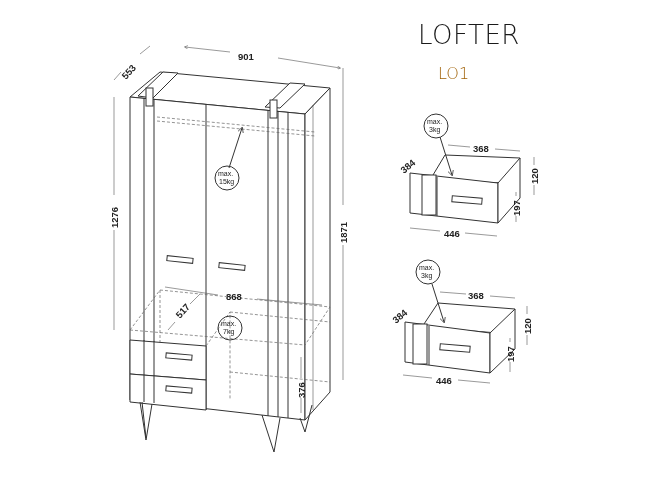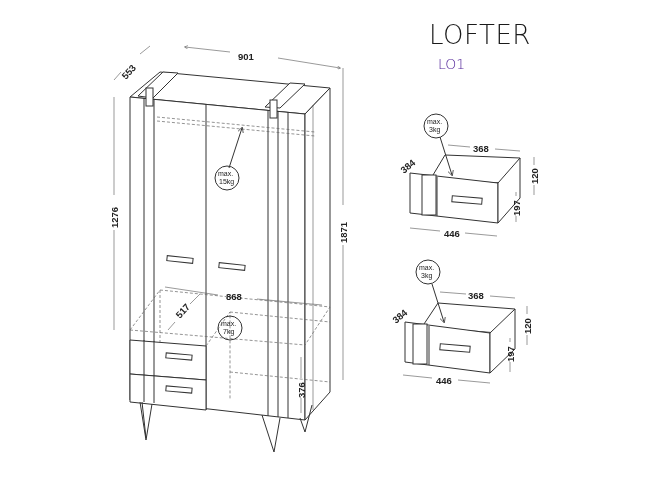--- a/index.html
+++ b/index.html
@@ -1,19 +1,19 @@
 <!DOCTYPE html>
 <html><head>
 <meta charset="utf-8">
 <style>
   html, body { margin:0; padding:0; background:#ffffff; }
   body { width:648px; height:485px; position:relative; overflow:hidden; font-family:"Liberation Sans", sans-serif; }
   svg { position:absolute; left:0; top:0; }
-  .title { position:absolute; left:429px; top:20px; font-size:26px; color:#1a1a1a; letter-spacing:0.5px; font-family:"DejaVu Sans", sans-serif; font-weight:300; }
-  .model { position:absolute; left:438px; top:56px; font-size:14px; color:#4c1d95; font-family:"DejaVu Sans", sans-serif; font-weight:300; }
+  .title { position:absolute; left:418px; top:20px; font-size:26px; color:#1a1a1a; letter-spacing:0.5px; font-family:"DejaVu Sans", sans-serif; font-weight:300; }
+  .model { position:absolute; left:438px; top:64px; font-size:16px; color:#a16207; font-family:"DejaVu Sans", sans-serif; font-weight:300; }
   .dim { font-family:"Liberation Sans", sans-serif; font-size:9.5px; fill:#222; font-weight:bold; }
   .tag { font-family:"Liberation Sans", sans-serif; font-size:7px; fill:#222; }
   .ln { stroke:#333; stroke-width:1; fill:none; }
   .thin { stroke:#555; stroke-width:0.6; fill:none; }
   .dash { stroke:#666; stroke-width:0.7; fill:none; stroke-dasharray:3 2; }
   .panel { stroke:#333; stroke-width:1; fill:#ffffff; }
 </style>
 </head>
 <body>
 

